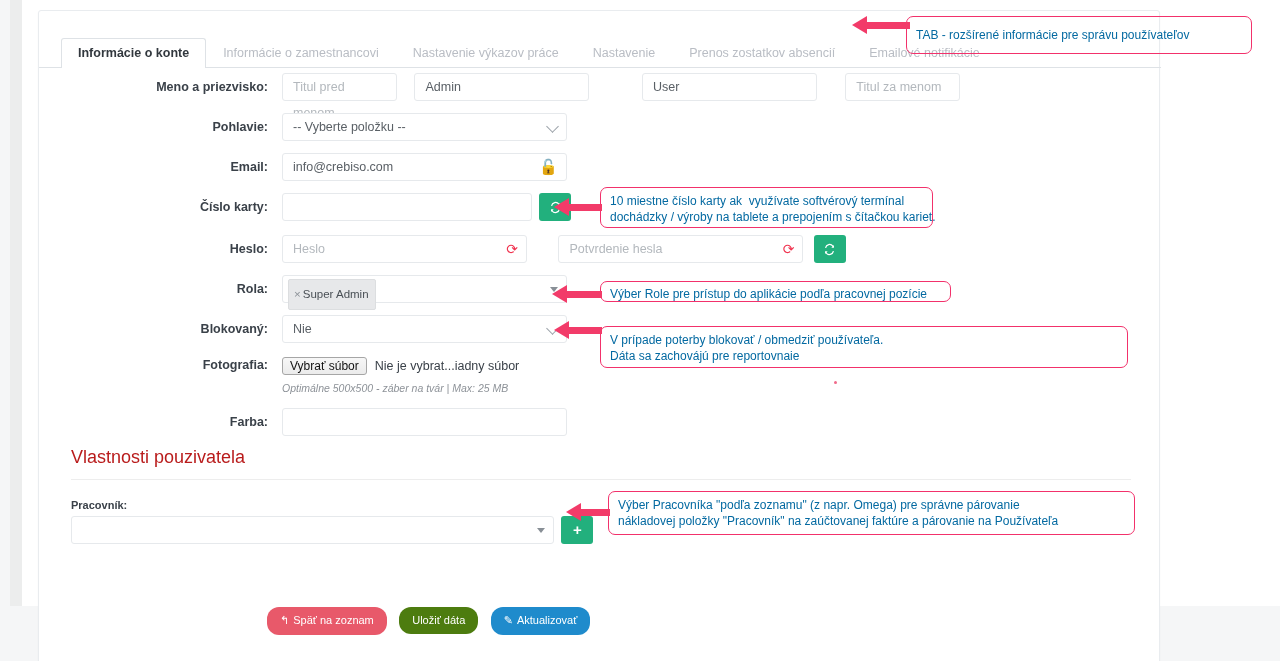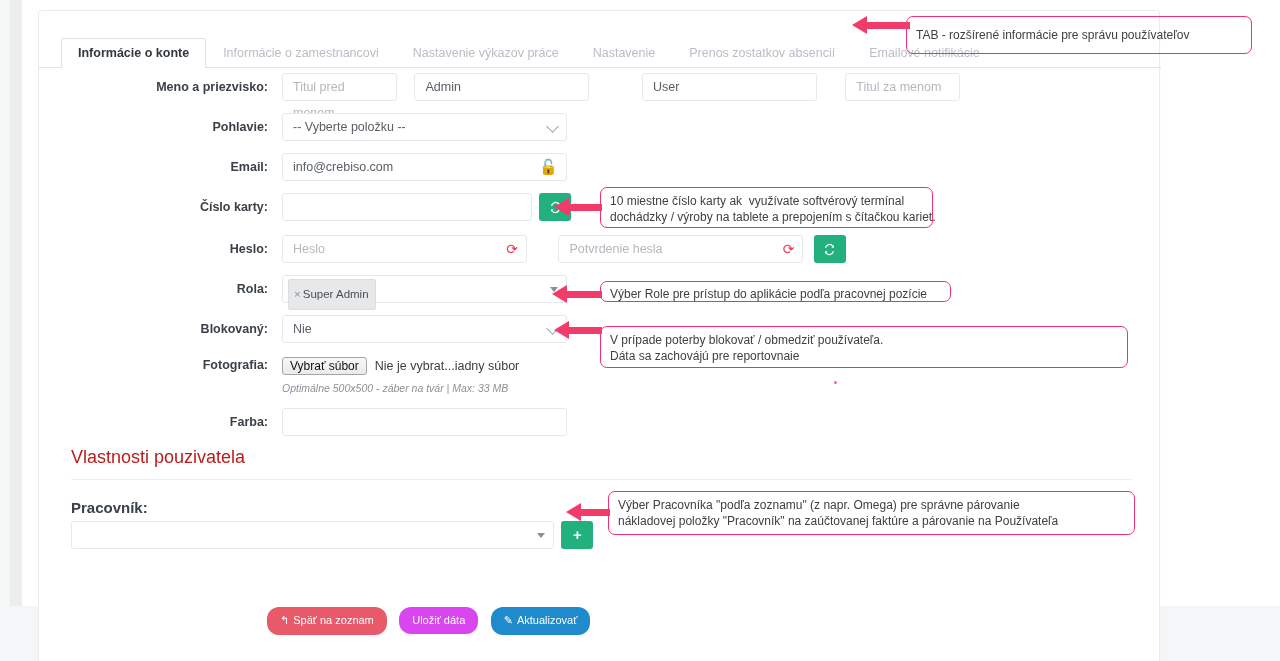--- a/index.html
+++ b/index.html
@@ -187,32 +187,32 @@
     color: #fff;
     border: none; border-radius: 12px;
     padding: 7px 13px 8px 13px;
     margin-right: 8px;
     cursor: pointer;
     font-family: "Liberation Sans", sans-serif;
     white-space: nowrap;
     margin-top: 44px;
   }
   .btn-red { background: #e8596a; }
-  .btn-teal { background: #d946ef; }
+  .btn-teal { background: #4d7c0f; }
   .btn-blue { background: #1f8bcc; }
   .btn .gly { margin-right: 4px; }
 
   
   .anno {
     position: absolute;
     border: 1.6px solid #f2316b;
     border-radius: 7px;
     background: transparent;
     font-size: 12px;
-    color: #404040;
+    color: #0369a1;
     line-height: 16px;
     padding: 5px 8px 6px 9px;
     white-space: pre;
   }
   .arrow { position: absolute; }
   .arrow .shaft {
     position: absolute; right: 0; top: 6px;
     height: 7px; background: #f23b69;
   }
   .arrow .head {
@@ -325,37 +325,37 @@
         </div>
       </div>
 
       <div class="row" style="margin-bottom:14px;">
         <div class="lbl" style="line-height:20px;">Fotografia:</div>
         <div class="ctl">
           <div class="file-wrap">
             <button class="file-btn">Vybrať súbor</button>
             <span class="file-txt">Nie je vybrat...iadny súbor</span>
           </div>
-          <div class="hint">Optimálne 500x500 - záber na tvár | Max: 33 MB</div>
+          <div class="hint">Optimálne 500x500 - záber na tvár | Max: 25 MB</div>
         </div>
       </div>
 
       <div class="row">
         <div class="lbl">Farba:</div>
         <div class="ctl">
           <div class="inp w285"></div>
         </div>
       </div>
     </div>
 
     <div class="section-title">Vlastnosti pouzivatela</div>
     <div class="section-rule"></div>
 
     <div style="position:absolute; left:32px; top:488px;">
-      <div style="font-size:15px; font-weight:bold; color:#3a4149; margin-bottom:5px;">Pracovník:</div>
+      <div style="font-size:11px; font-weight:bold; color:#3a4149; margin-bottom:5px;">Pracovník:</div>
       <div style="position:relative; display:inline-block;">
         <div class="sel" style="display:inline-block;">
           <div class="inp" style="width:483px;"></div>
           <span class="caret-tri"></span>
         </div>
         <button class="btn-green" style="margin-left:3px; font-size:15px; font-weight:bold; line-height:26px;">+</button>
       </div>
     </div>
 
     <div class="footer">

